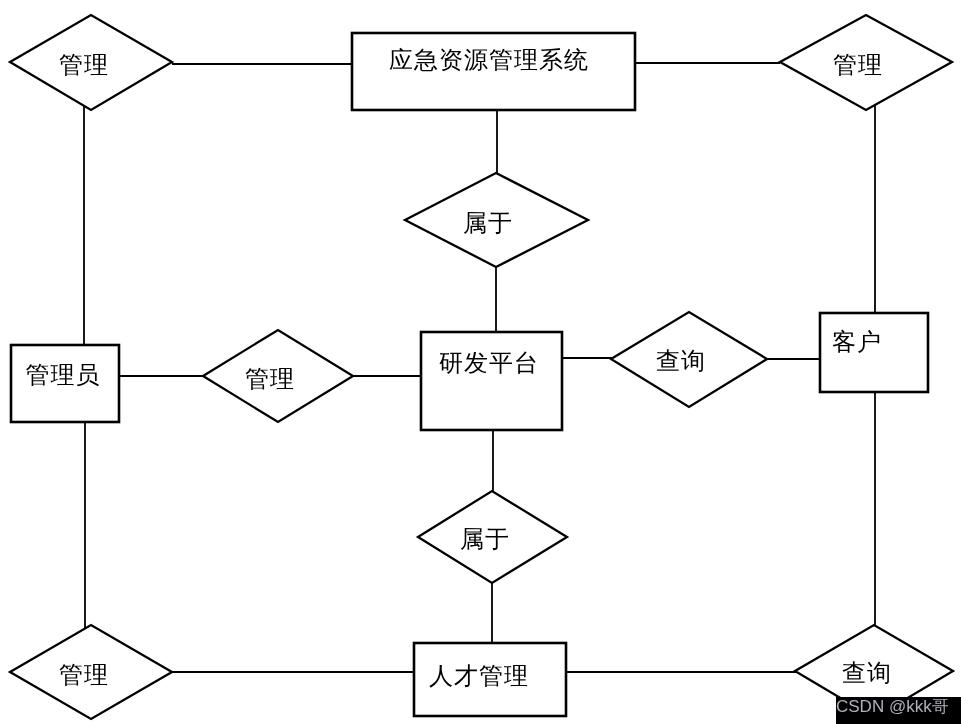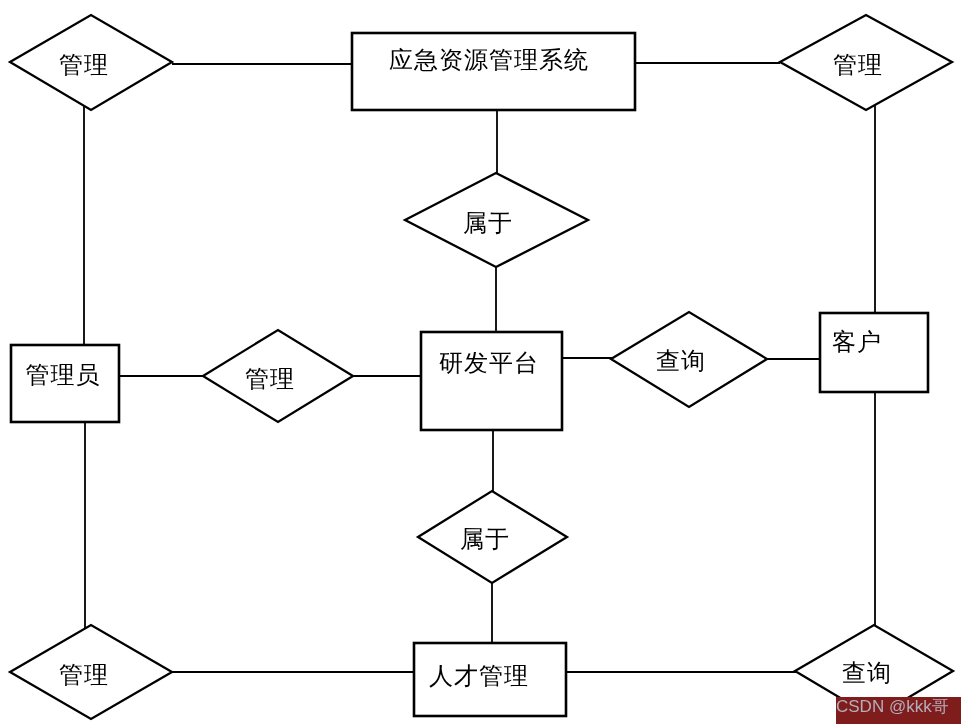--- a/index.html
+++ b/index.html
@@ -35,21 +35,21 @@
     font-family: "Liberation Serif", "DejaVu Serif", serif;
     font-size: 24px;
     letter-spacing: 1px;
   }
   .watermark {
     position: absolute;
     left: 836px;
     top: 697px;
     width: 125px;
     height: 27px;
-    background: #7f1d1d;
+    background: #000000;
     color: #b2aebc;
     font-family: "Liberation Sans", "DejaVu Sans", sans-serif;
     font-size: 17px;
     line-height: 19px;
     white-space: nowrap;
     text-align: left;
   }
 </style>
 </head>
 <body>

